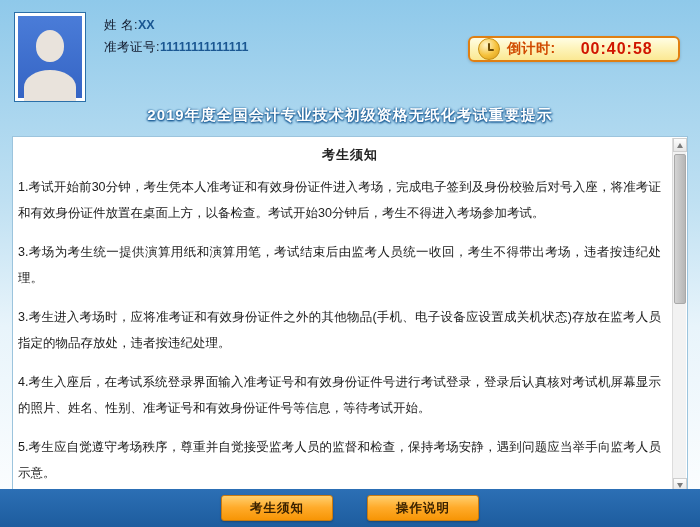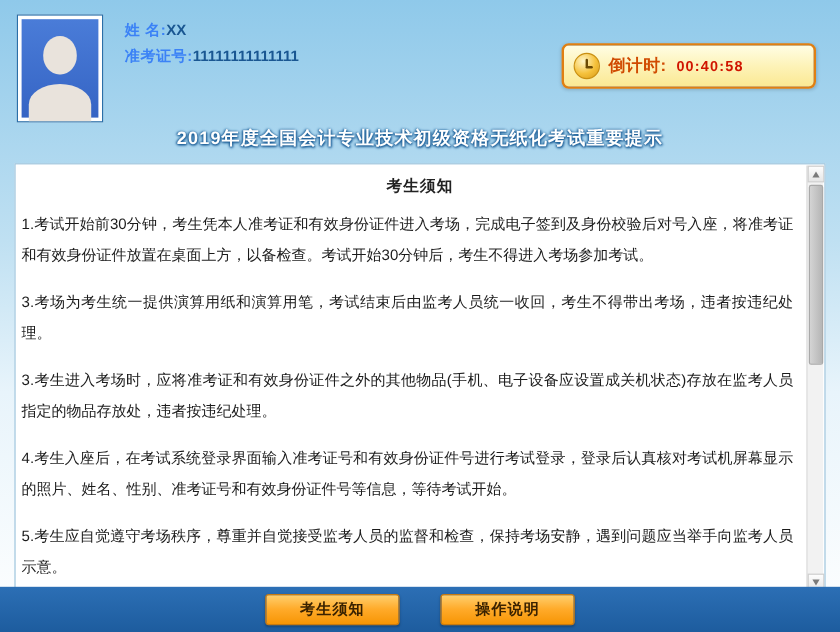--- a/index.html
+++ b/index.html
@@ -57,36 +57,36 @@
 
   .stu-info {
     margin-left: 18px;
     padding-top: 6px;
     font-size: 12.5px;
     color: #18548c;
     line-height: 22px;
   }
   .stu-row { display: flex; white-space: nowrap; }
   .stu-label {
-    color: #3b82f6;
-    font-weight: bold;
+    color: #0f172a;
+    font-weight: normal;
     letter-spacing: 0.5px;
   }
   .stu-value {
     color: #1a5792;
     font-weight: bold;
   }
 
   
   .countdown {
     position: absolute;
     right: 20px;
     top: 36px;
     width: 212px;
-    height: 38px;
+    height: 26px;
     border: 2px solid #e07f12;
     border-radius: 6px;
     background: linear-gradient(to bottom, #fffde4 0%, #fdf3b8 50%, #fbe893 100%);
     display: flex;
     align-items: center;
     padding: 0 8px;
     box-shadow: 0 1px 3px rgba(0,0,0,0.18);
   }
   .clock-icon {
     width: 22px; height: 22px;
@@ -107,22 +107,22 @@
   .cd-label {
     color: #d04a00;
     font-weight: bold;
     font-size: 14px;
     margin-left: 7px;
     letter-spacing: 0.5px;
   }
   .cd-time {
     color: #d01500;
     font-weight: bold;
-    font-size: 12px;
-    margin-left: 8px;
+    font-size: 16px;
+    margin-left: 25px;
     letter-spacing: 1px;
   }
 
   
   .title-bar {
     text-align: center;
     margin-top: -2px;
   }
   .title-bar .title {
     display: inline-block;

